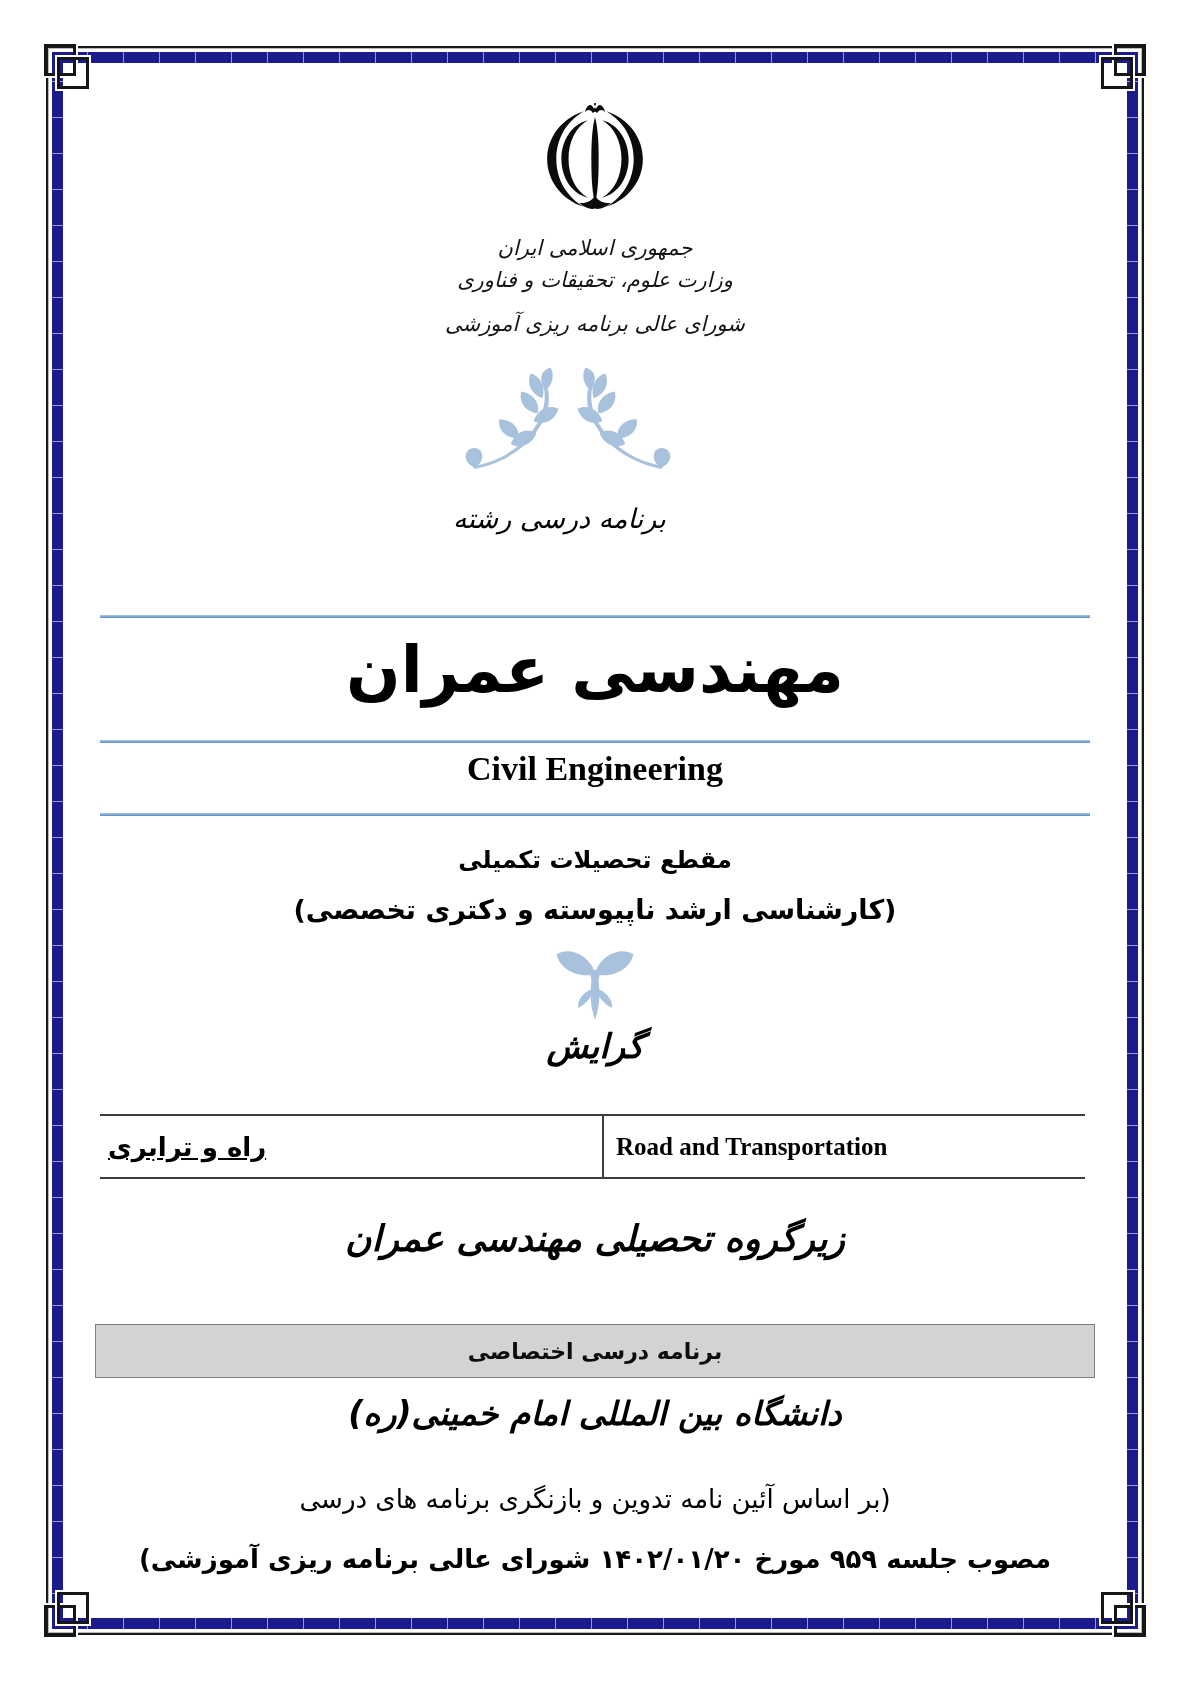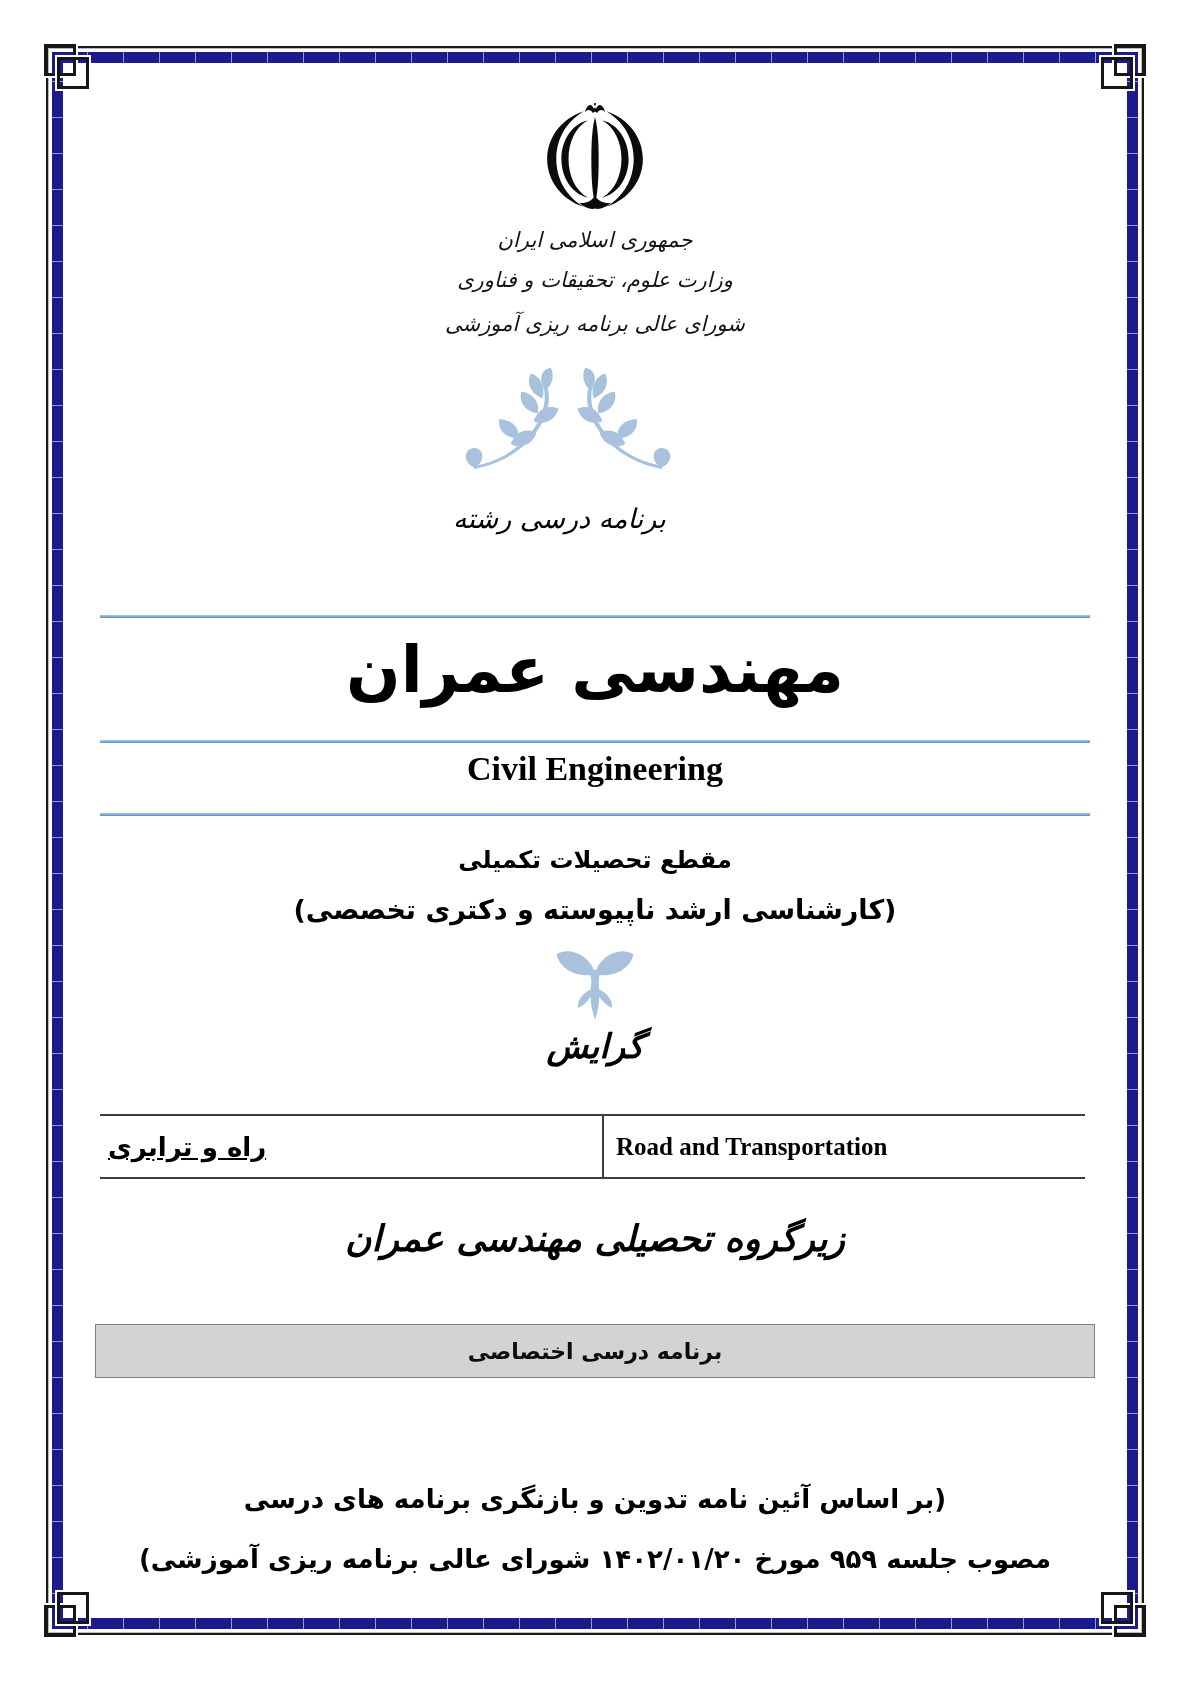--- a/index.html
+++ b/index.html
@@ -40,21 +40,21 @@
   .rule{position:absolute;left:100px;width:990px;height:3px;
     background:linear-gradient(#a9c9e8,#5b8dc0);}
   .title-fa{top:620px;font-size:64px;font-weight:700;line-height:100px;}
   .title-en{top:750px;font-size:34px;font-weight:700;
     font-family:"Liberation Serif","DejaVu Serif",serif;}
   .lvl1{top:846px;font-size:24px;font-weight:700;}
   .lvl2{top:894px;font-size:27px;font-weight:700;}
   .orient-lbl{top:1026px;font-size:34px;font-weight:700;}
   .subgroup{top:1218px;font-size:36px;font-weight:700;}
   .university{top:1394px;font-size:33px;font-weight:700;}
-  .foot1{top:1484px;font-size:26px;font-weight:700;}
+  .foot1{top:1484px;font-size:26px;font-weight:400;}
   .foot2{top:1544px;font-size:26px;font-weight:700;}
 
   
   .orient-table{
     position:absolute;top:1114px;left:100px;width:985px;height:61px;
     border-top:2px solid #3d3d3d;border-bottom:2px solid #3d3d3d;
     display:flex;align-items:stretch;
   }
   .orient-fa{
     width:502px;display:flex;align-items:center;justify-content:flex-end;
@@ -107,21 +107,21 @@
       <rect x="49.2" y="0" width="1.6" height="2.4"></rect>
       <path d="M50 14 C52.2 22 53.6 34 53.6 55 C53.6 78 52.2 90 50 99 C47.8 90 46.4 78 46.4 55 C46.4 34 47.8 22 50 14 Z"></path>
       <path d="M50 91 C53.5 96.5 59.5 99 65.5 98 C60.5 103 53.8 105 50 103.6 C46.2 105 39.5 103 34.5 98 C40.5 99 46.5 96.5 50 91 Z"></path>
       <path d="M43 17 C31 24 24 38 24 55 C24 72 31 86 43 93 C27 89 17 73 17 55 C17 37 27 21 43 17 Z"></path>
       <path d="M57 17 C69 24 76 38 76 55 C76 72 69 86 57 93 C73 89 83 73 83 55 C83 37 73 21 57 17 Z"></path>
       <path d="M39 8 C22 18 12 35 12 55 C12 75 22 92 39 102 C17 95 3 76 3 55 C3 34 17 15 39 8 Z"></path>
       <path d="M61 8 C78 18 88 35 88 55 C88 75 78 92 61 102 C83 95 97 76 97 55 C97 34 83 15 61 8 Z"></path>
     </svg>
   </div>
 
-  <div class="cx callig hdr" style="top:228px" dir="rtl">جمهوری اسلامی ایران</div>
+  <div class="cx callig hdr" style="top:236px" dir="rtl">جمهوری اسلامی ایران</div>
   <div class="cx callig hdr" style="top:268px" dir="rtl">وزارت علوم، تحقیقات و فناوری</div>
   <div class="cx callig hdr" style="top:312px" dir="rtl">شورای عالی برنامه ریزی آموزشی</div>
 
   <div class="flourish-big">
     <svg width="210" height="118" viewBox="0 0 220 120" xmlns="http://www.w3.org/2000/svg" fill="#a8c2dd">
       <g>
         <path d="M12 104 C4 102 0 93 5 87 C10 82 19 84 20 91 C21 97 17 103 12 104 Z"></path>
         <path d="M10 103 C36 99 62 85 78 58 C84 47 87 35 85 22 L89 22 C92 36 88 50 81 61 C64 88 38 101 12 106 Z"></path>
         <path d="M86 24 C79 13 81 2 92 0 C96 8 94 18 86 24 Z"></path>
         <path d="M83 32 C72 28 66 17 71 6 C81 9 87 20 83 32 Z"></path>
@@ -170,17 +170,18 @@
   <div class="orient-table">
     <div class="orient-fa" dir="rtl">راه و ترابری</div>
     <div class="orient-div"></div>
     <div class="orient-en">Road and Transportation</div>
   </div>
 
   <div class="cx callig subgroup" dir="rtl">زیرگروه تحصیلی مهندسی عمران</div>
 
   <div class="banner" dir="rtl">برنامه درسی اختصاصی</div>
 
+  <div class="cx callig university" dir="rtl">دانشگاه بین المللی امام خمینی(ره)</div>
 
   <div class="cx foot1" dir="rtl">(بر اساس آئین نامه تدوین و بازنگری برنامه های درسی</div>
   <div class="cx foot2" dir="rtl">مصوب جلسه ۹۵۹ مورخ ۱۴۰۲/۰۱/۲۰ شورای عالی برنامه ریزی آموزشی)</div>
 
 </div>
 
 </body></html>

